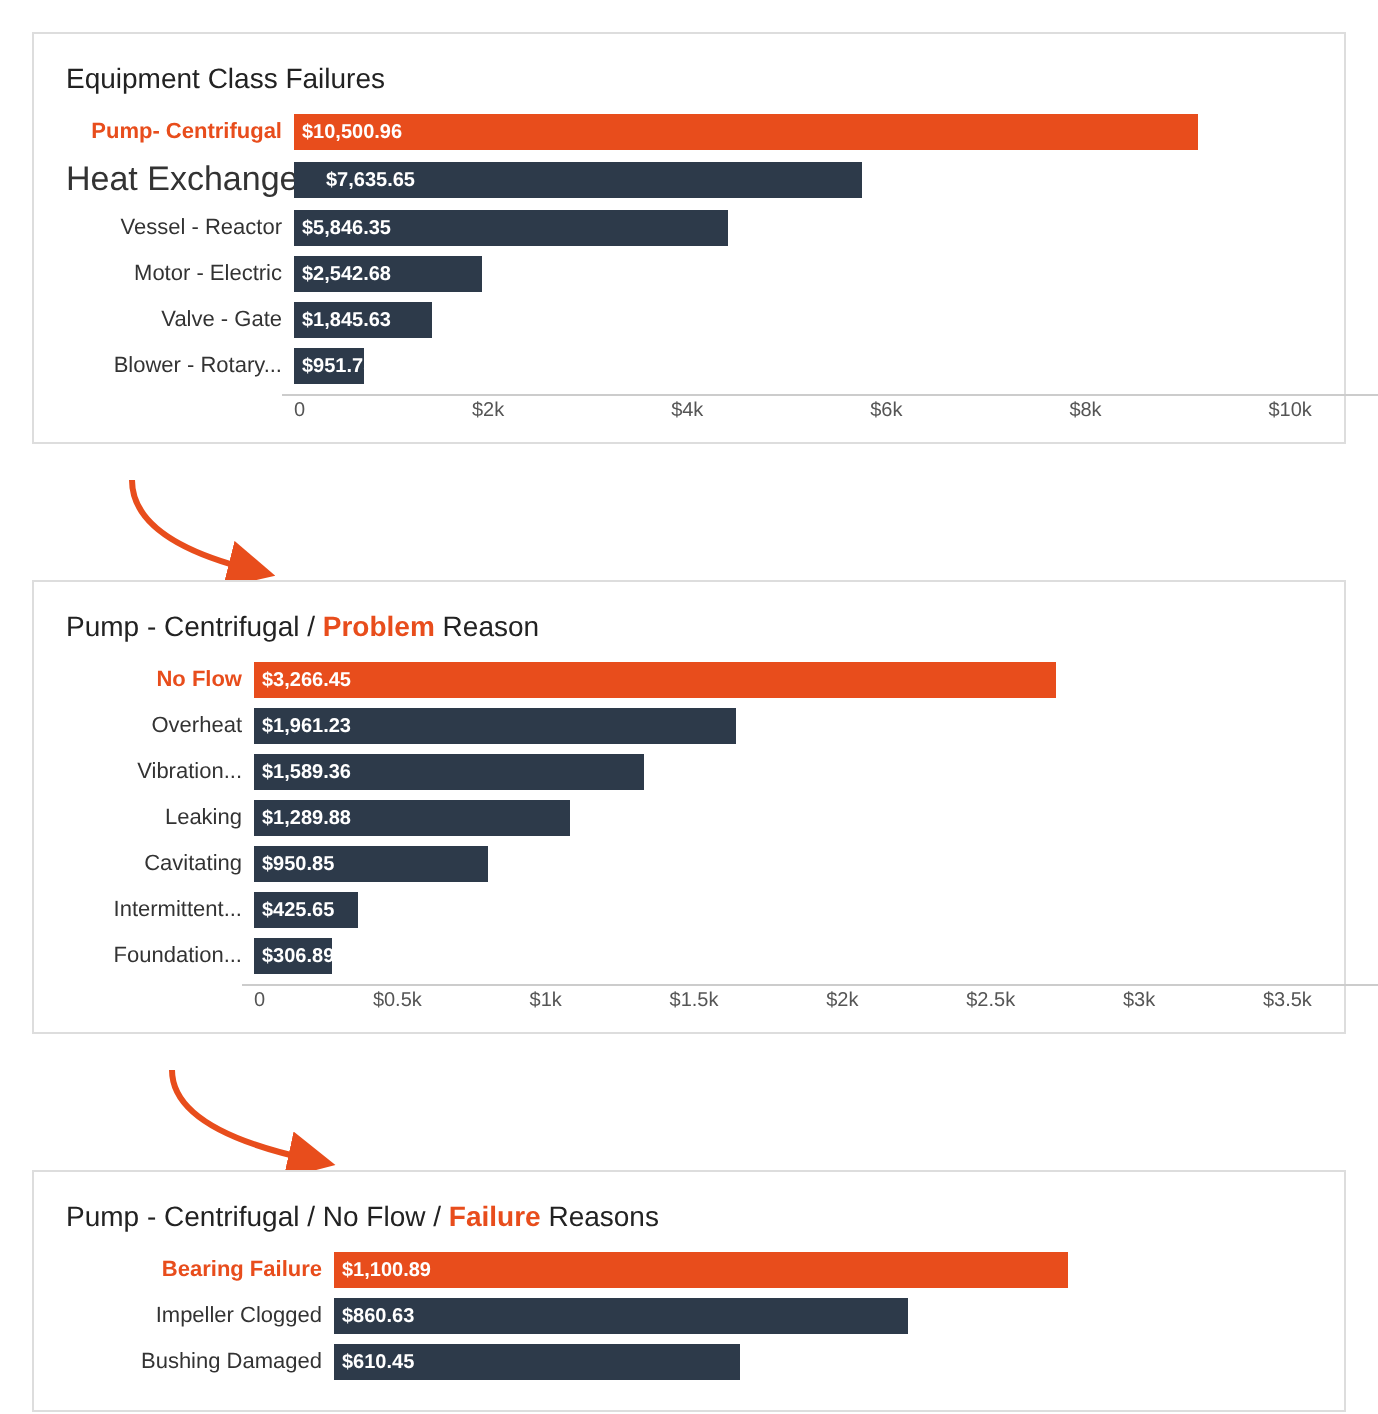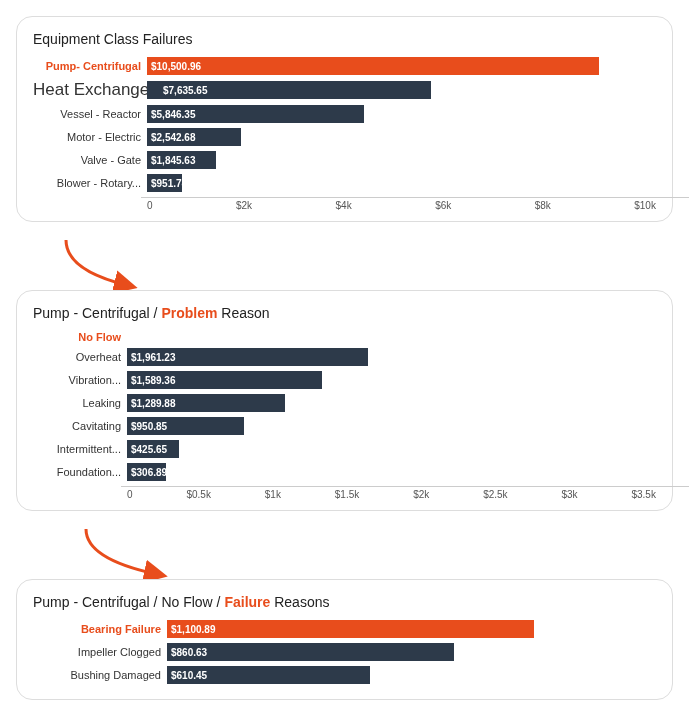--- a/index.html
+++ b/index.html
@@ -9,21 +9,21 @@
       font-size: 12px;
       color: #222;
       width: 689px;
       min-height: 707px;
       padding: 16px;
     }
 
     .chart-container {
       background: #fff;
       border: 1px solid #ddd;
-      border-radius: 16px;
+      border-radius: 0;
       padding: 14px 16px 10px 16px;
       margin-bottom: 18px;
       position: relative;
     }
 
     .chart-title {
       font-size: 14px;
       font-weight: normal;
       margin-bottom: 10px;
       color: #222;
@@ -184,20 +184,25 @@
     </svg>
   </div>
 
   <div class="chart-container chart2">
     <div class="chart-title">
       <span>Pump - Centrifugal / </span><span class="highlight">Problem</span><span> Reason</span>
     </div>
     <div class="bar-chart" id="chart2-bars">
         <div class="bar-row">
           <div class="bar-label highlight" style="width: 88px; font-size: 11px;">No Flow</div>
+          <div class="bar-area">
+            <div class="bar orange" style="width: 401.307px; position: relative;">
+              <span style="position: absolute; left: 4px; font-size: 10px; font-weight: bold; color: rgb(255, 255, 255); white-space: nowrap;">$3,266.45</span>
+            </div>
+          </div>
         </div>
         <div class="bar-row">
           <div class="bar-label" style="width: 88px; font-size: 11px;">Overheat</div>
           <div class="bar-area">
             <div class="bar dark" style="width: 240.951px; position: relative;">
               <span style="position: absolute; left: 4px; font-size: 10px; font-weight: bold; color: rgb(255, 255, 255); white-space: nowrap;">$1,961.23</span>
             </div>
           </div>
         </div>
         <div class="bar-row">

